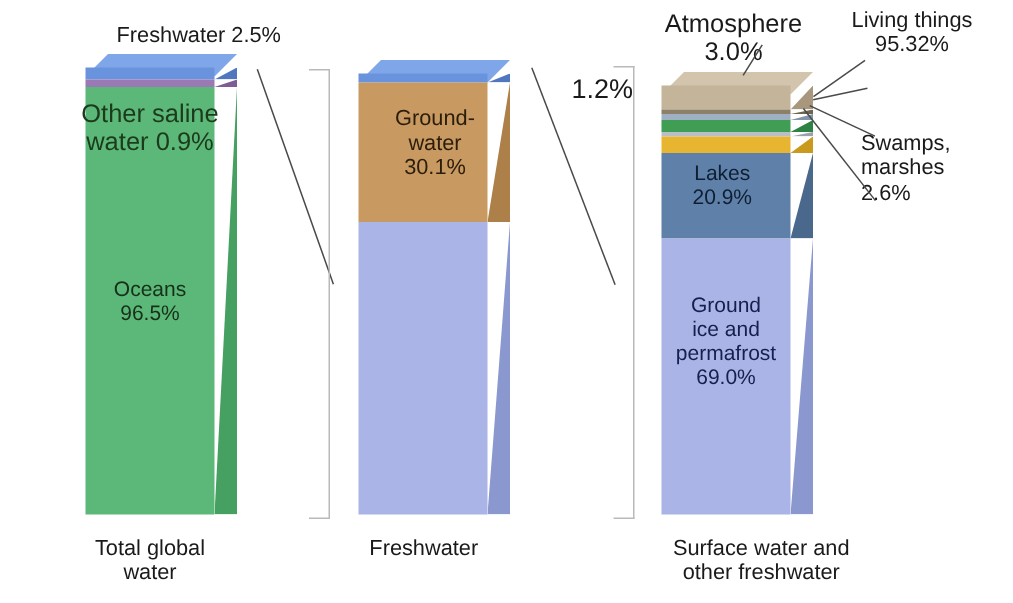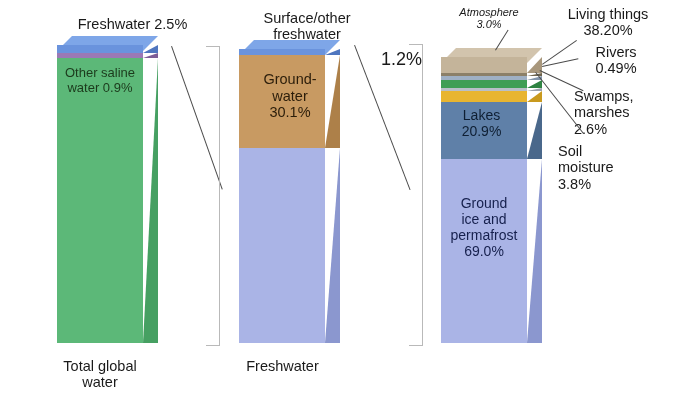--- a/index.html
+++ b/index.html
@@ -42,22 +42,24 @@
     <div class="sidefull" style="left:86px;width:15px;background:#7d5d96;
          clip-path:polygon(0 100%,100% 0,100% 100%);"></div>
   </div>
 
   <div class="seg" style="left:57px;top:58px;width:86px;height:285px;">
     <div class="front" style="background:#5cb878;"></div>
     <div class="sidefull" style="left:86px;width:15px;background:#46a062;
          clip-path:polygon(0 100%,100% 0,100% 100%);"></div>
   </div>
 
-  <div class="segtxt" style="left:48px;top:66px;width:104px;font-size:13px;color:#1c3a1c;">Other saline
+  <div class="segtxt" style="left:48px;top:66px;width:104px;font-size:17px;color:#1c3a1c;">Other saline
 water 0.9%</div>
+  <div class="segtxt" style="left:50px;top:185px;width:100px;font-size:14px;color:#16301a;">Oceans
+96.5%</div>
 
   <div class="lbl" style="left:50px;top:16px;width:165px;font-size:14.5px;">Freshwater 2.5%</div>
 
   <div class="lbl" style="left:40px;top:358px;width:120px;font-size:14.5px;">Total global
 water</div>
 
   <div class="lead" style="left:172px;top:46px;width:152px;
               transform:rotate(70.5deg);"></div>
 
   <div class="brk" style="left:206px;top:46px;width:13px;height:298px;"></div>
@@ -78,22 +80,20 @@
   <div class="seg" style="left:239px;top:148px;width:86px;height:195px;">
     <div class="front" style="background:#aab4e6;"></div>
     <div class="sidefull" style="left:86px;width:15px;background:#8b97cf;
          clip-path:polygon(0 100%,100% 0,100% 100%);"></div>
   </div>
 
   <div class="segtxt" style="left:239px;top:71px;width:102px;font-size:14.5px;color:#2b1d0a;">Ground-
 water
 30.1%</div>
 
-  <div class="lbl" style="left:232px;top:10px;width:150px;font-size:14.5px;">Surface/other
-freshwater</div>
   <div class="lbl l" style="left:381px;top:18px;width:60px;font-size:18px;margin-top:31px;">1.2%</div>
 
   <div class="lbl" style="left:225px;top:358px;width:115px;font-size:14.5px;">Freshwater</div>
 
   <div class="lead" style="left:355px;top:45px;width:155px;
               transform:rotate(69deg);"></div>
 
   <div class="brk" style="left:409px;top:44px;width:13px;height:300px;"></div>
 
   <div class="cap" style="left:441px;top:48px;width:101px;height:15px;--dx:15px;">
@@ -148,33 +148,30 @@
          clip-path:polygon(0 100%,100% 0,100% 100%);"></div>
   </div>
 
   <div class="segtxt" style="left:441px;top:108px;width:81px;font-size:14px;color:#0f1f33;">Lakes
 20.9%</div>
   <div class="segtxt" style="left:441px;top:196px;width:86px;font-size:14px;color:#16204d;">Ground
 ice and
 permafrost
 69.0%</div>
 
-  <div class="lbl" style="left:430px;top:6px;width:118px;font-size:11px;font-style:italic;">Atmosphere
+  <div class="lbl" style="left:430px;top:6px;width:118px;font-size:17px;">Atmosphere
 3.0%</div>
   <div class="lbl" style="left:548px;top:6px;width:120px;font-size:14.5px;">Living things
-38.20%</div>
-  <div class="lbl" style="left:566px;top:44px;width:100px;font-size:14.5px;">Rivers
-0.49%</div>
+95.32%</div>
   <div class="lbl l" style="left:574px;top:88px;width:100px;font-size:14.5px;">Swamps,
 marshes
 2.6%</div>
-  <div class="lbl l" style="left:558px;top:143px;width:100px;font-size:14.5px;">Soil
-moisture
-3.8%</div>
 
+  <div class="lbl" style="left:415px;top:358px;width:185px;font-size:14.5px;">Surface water and
+other freshwater</div>
 
   <div class="lead" style="left:495px;top:50px;width:24px;transform:rotate(-58deg);transform-origin:0 0;"></div>
   <div class="lead" style="left:542px;top:64px;width:42px;transform:rotate(-35deg);transform-origin:0 0;"></div>
   <div class="lead" style="left:542px;top:66px;width:37px;transform:rotate(-12deg);transform-origin:0 0;"></div>
   <div class="lead" style="left:540px;top:70px;width:48px;transform:rotate(25deg);transform-origin:0 0;"></div>
   <div class="lead" style="left:536px;top:72px;width:78px;transform:rotate(52deg);transform-origin:0 0;"></div>
 
 </div>
 
 </body></html>

